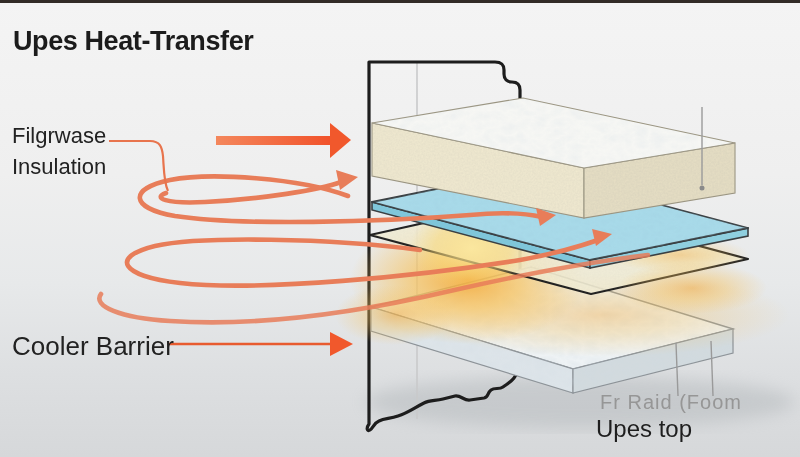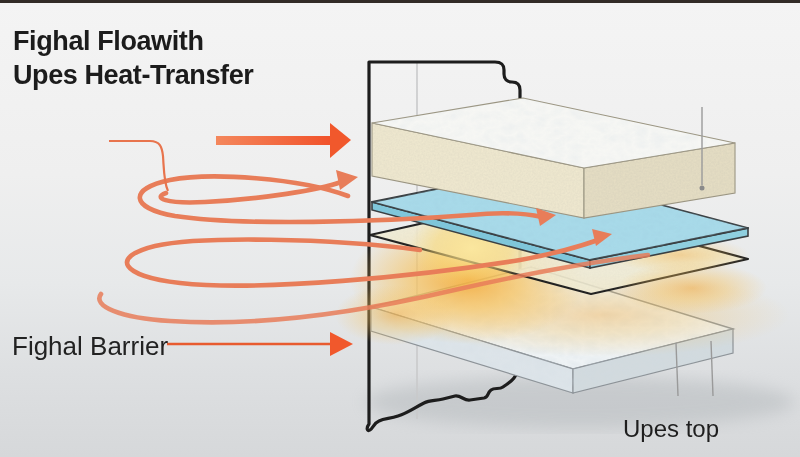--- a/index.html
+++ b/index.html
@@ -12,21 +12,21 @@
   svg{position:absolute;left:0;top:0;}
   .lbl{position:absolute;pointer-events:none;white-space:nowrap;}
   .title{
     left:13px;top:24px;font-size:27px;line-height:34px;font-weight:bold;
     color:var(--title-ink,#1c1c1c);letter-spacing:-0.4px;
   }
   .ins{left:12px;top:120px;font-size:22px;line-height:31px;color:var(--label-ink,#222);}
   .cooler{left:12px;top:331px;font-size:26px;color:var(--label-ink,#222);}
   .laye{left:606px;top:80px;font-size:20px;color:var(--muted-label,#8d8d8d);letter-spacing:1px;}
   .frraid{left:596px;top:391px;width:150px;text-align:center;font-size:20px;color:#969696;letter-spacing:1px;}
-  .upes{left:596px;top:415px;width:150px;text-align:center;font-size:24px;color:#1e1e1e;}
+  .upes{left:596px;top:415px;width:150px;font-size:24px;color:#1e1e1e;}
   .spiral{stroke:var(--spiral,#e87d59);stroke-width:4.6;fill:none;stroke-linecap:round;}
   .ahead{fill:var(--spiral,#e87d59);stroke:none;}
   .bigarrow{fill:var(--accent-arrow,#f1582c);}
   .leader-o{stroke:#e8744d;stroke-width:2.2;fill:none;}
   .leader-g{stroke:#9a9a9a;stroke-width:1.4;fill:none;}
 </style>
 </head>
 <body>
 
 <div class="stage">
@@ -149,23 +149,27 @@
     <g>
       <path class="leader-o" d="M 109 141 L 150 141 C 160 141 162 147 163 156 C 164 171 164 183 168 191"></path>
       <line class="leader-g" x1="702" y1="107" x2="702" y2="185"></line>
       <circle cx="702" cy="188" r="2.5" fill="#8a8a8a"></circle>
       <line class="leader-g" x1="676" y1="343" x2="678" y2="396"></line>
       <line class="leader-g" x1="711" y1="341" x2="713" y2="396"></line>
     </g>
   </svg>
 
   <div class="lbl title">
-    <div>Fighal Floawith</div>
     <div>Upes Heat-Transfer</div>
   </div>
 
+  <div class="lbl ins">
+    <div>Filgrwase</div>
+    <div>Insulation</div>
+  </div>
 
-  <div class="lbl cooler">Fighal Barrier</div>
+  <div class="lbl cooler">Cooler Barrier</div>
 
 
+  <div class="lbl frraid">Fr Raid (Foom</div>
 
   <div class="lbl upes">Upes top</div>
 </div>
 
 </body></html>

